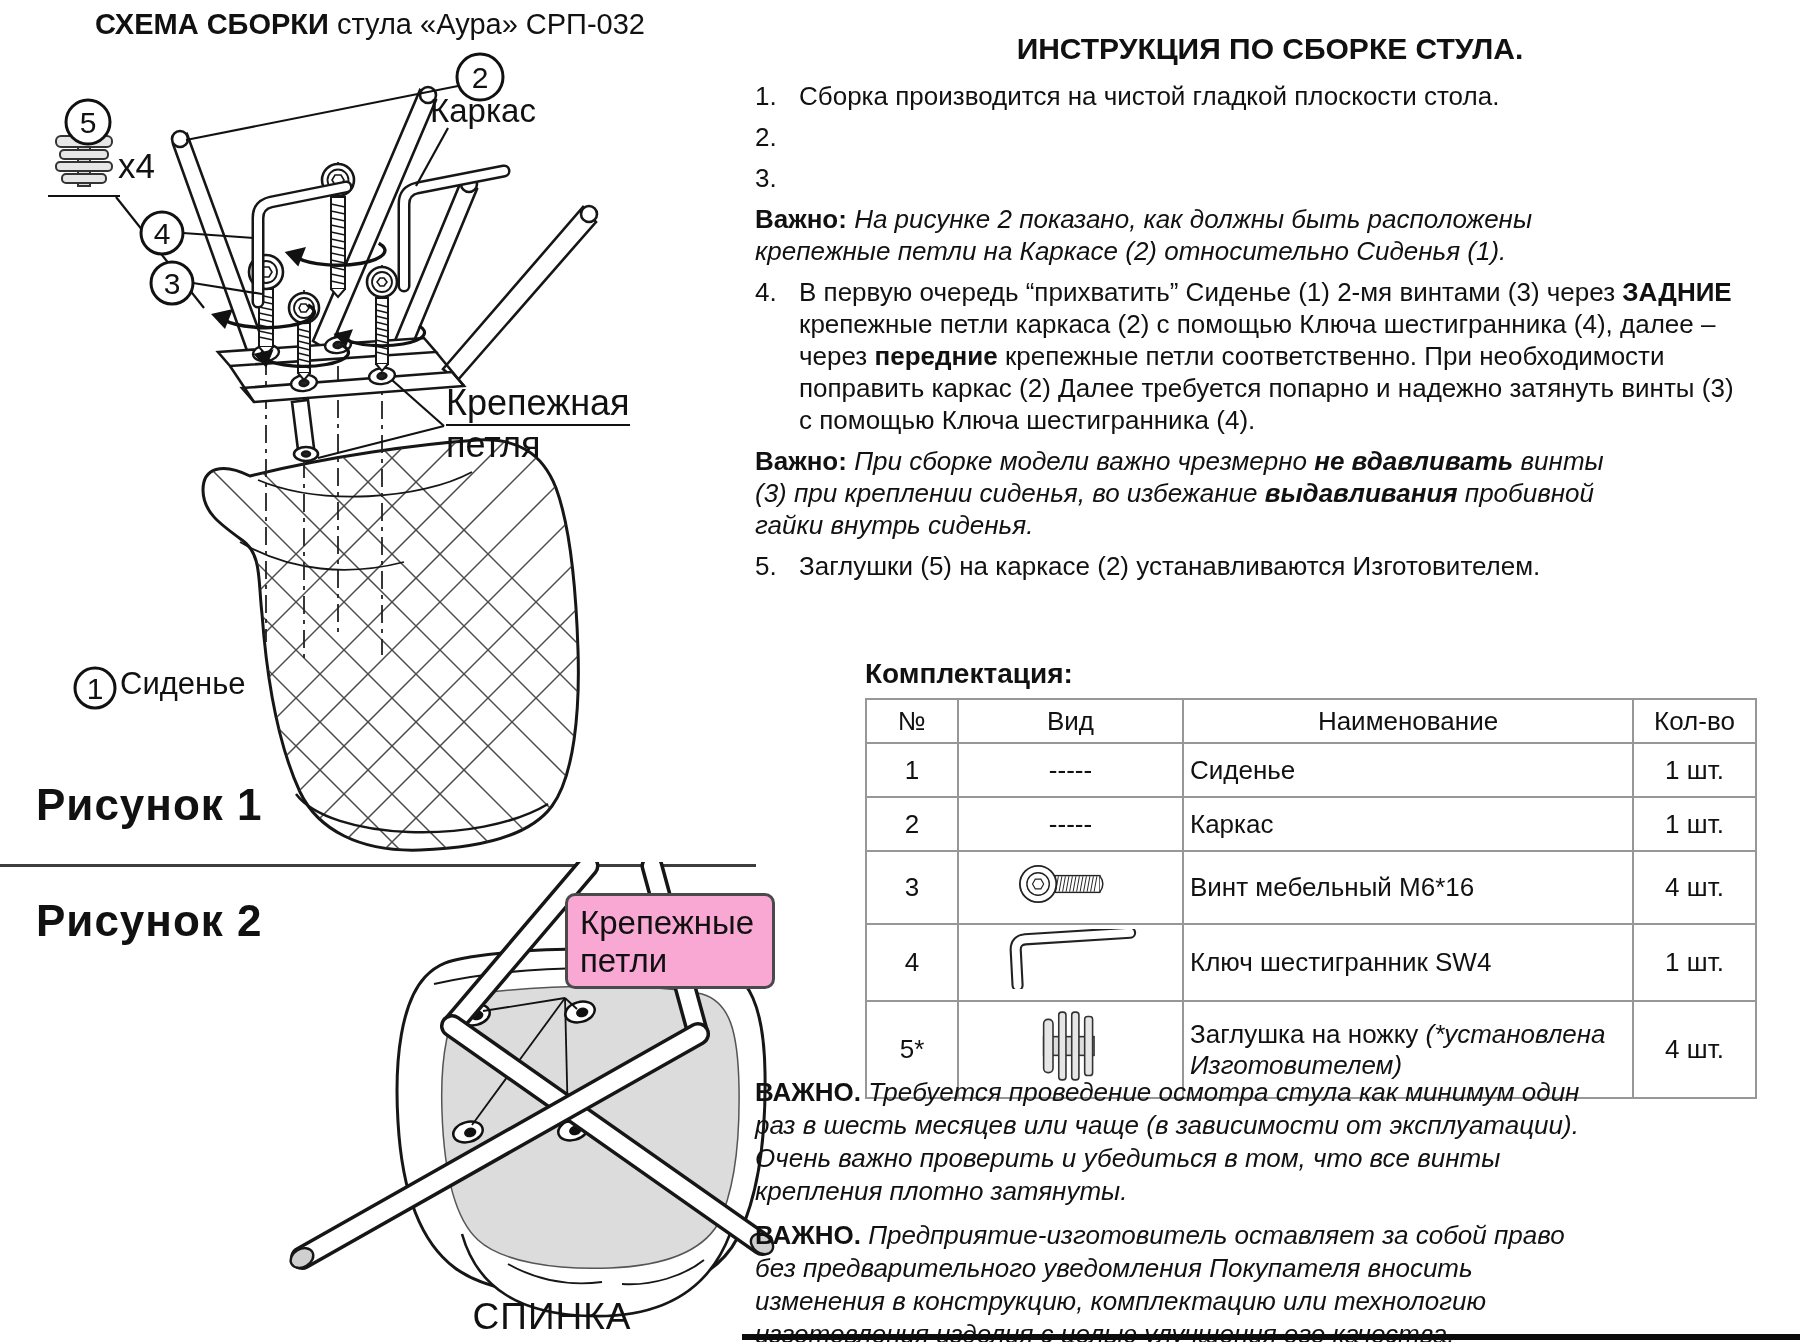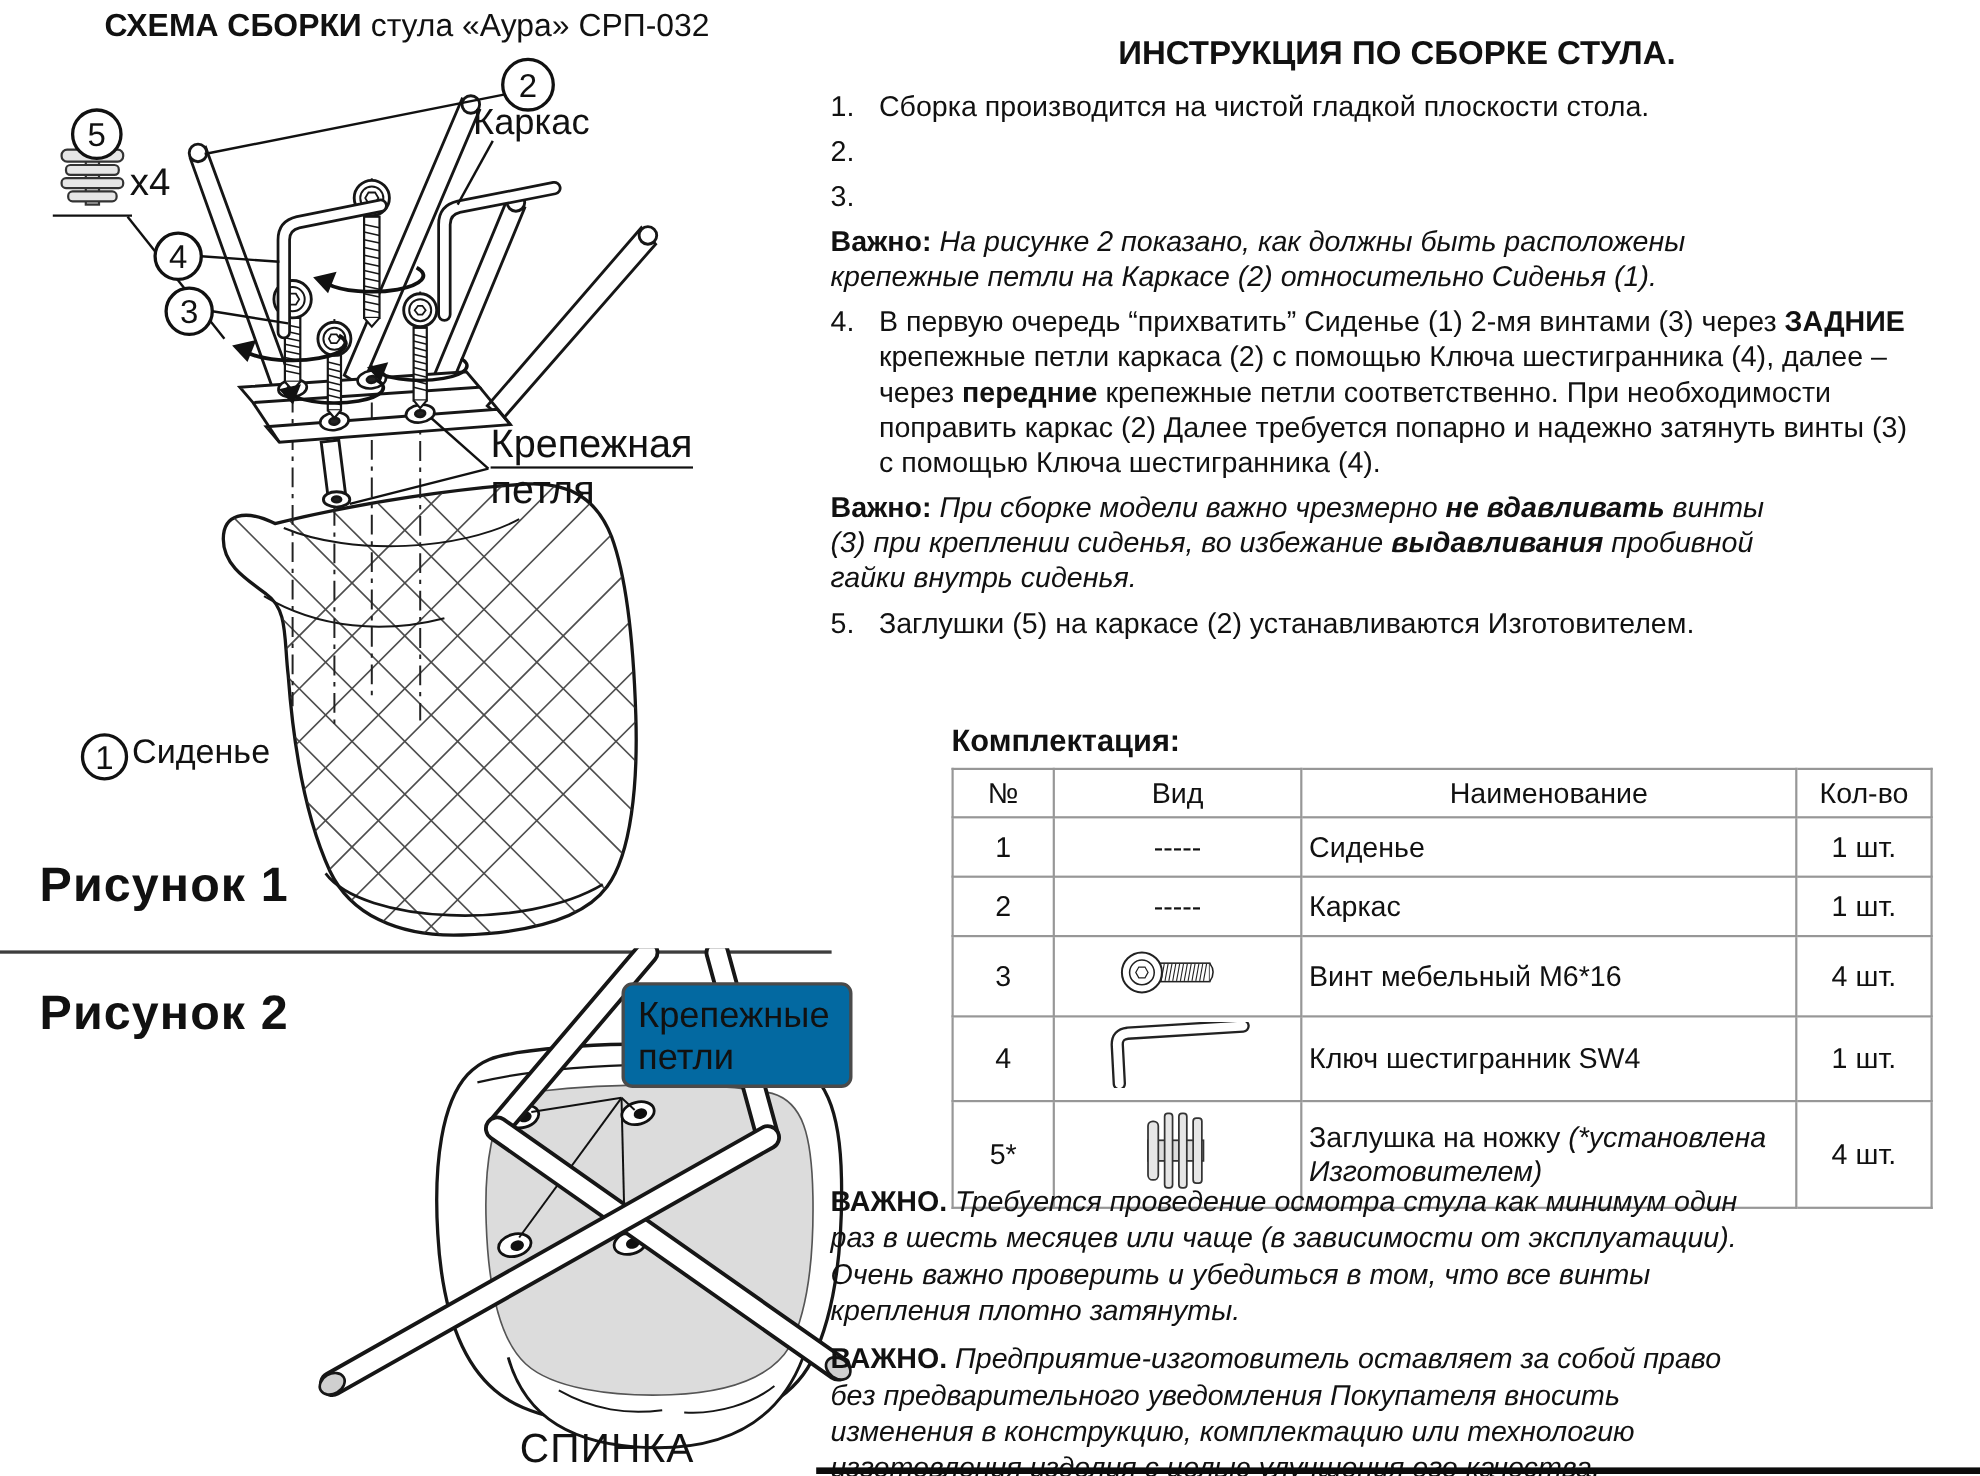--- a/index.html
+++ b/index.html
@@ -16,21 +16,21 @@
   .lbl{position:absolute;white-space:nowrap;}
   .karkas-label{left:430px;top:92px;font-size:33px;}
   .x4-label{left:118px;top:146px;font-size:35px;}
   .loop-label{left:446px;top:384px;font-size:36px;line-height:37px;white-space:nowrap;}
   .loop-label .u{display:inline-block;border-bottom:2px solid #111;padding-bottom:3px;}
   .seat-label{left:120px;top:666px;font-size:31px;}
   .fig-caption{font-size:44px;font-weight:bold;letter-spacing:1px;}
   .fig1-caption{left:36px;top:780px;}
   .fig2-caption{left:36px;top:896px;}
   .divider{position:absolute;left:0;top:864px;width:756px;height:3px;background:#3d3d3d;}
-  .loops-box{position:absolute;left:565px;top:893px;width:192px;height:82px;background:#0369a1;
+  .loops-box{position:absolute;left:565px;top:893px;width:192px;height:82px;background:#f9a8d4;
              border:3px solid #4a4a4a;border-radius:10px;padding:8px 0 0 12px;
              font-size:33px;line-height:38px;z-index:5;}
   .spinka-label{left:452px;top:1296px;width:200px;text-align:center;font-size:37px;letter-spacing:1px;}
 
   
   .right-pane{position:absolute;left:740px;top:12px;width:1060px;height:982px;margin-top:12px;}
   .rp-title{margin:0;padding-top:8px;text-align:center;font-size:30px;font-weight:bold;}
   .blockA{position:absolute;left:0;top:0;width:1060px;height:632px;overflow:hidden;}
   .steps{margin-top:14px;}
   .step{display:flex;margin:0 0 9px 15px;font-size:26px;line-height:32px;}

